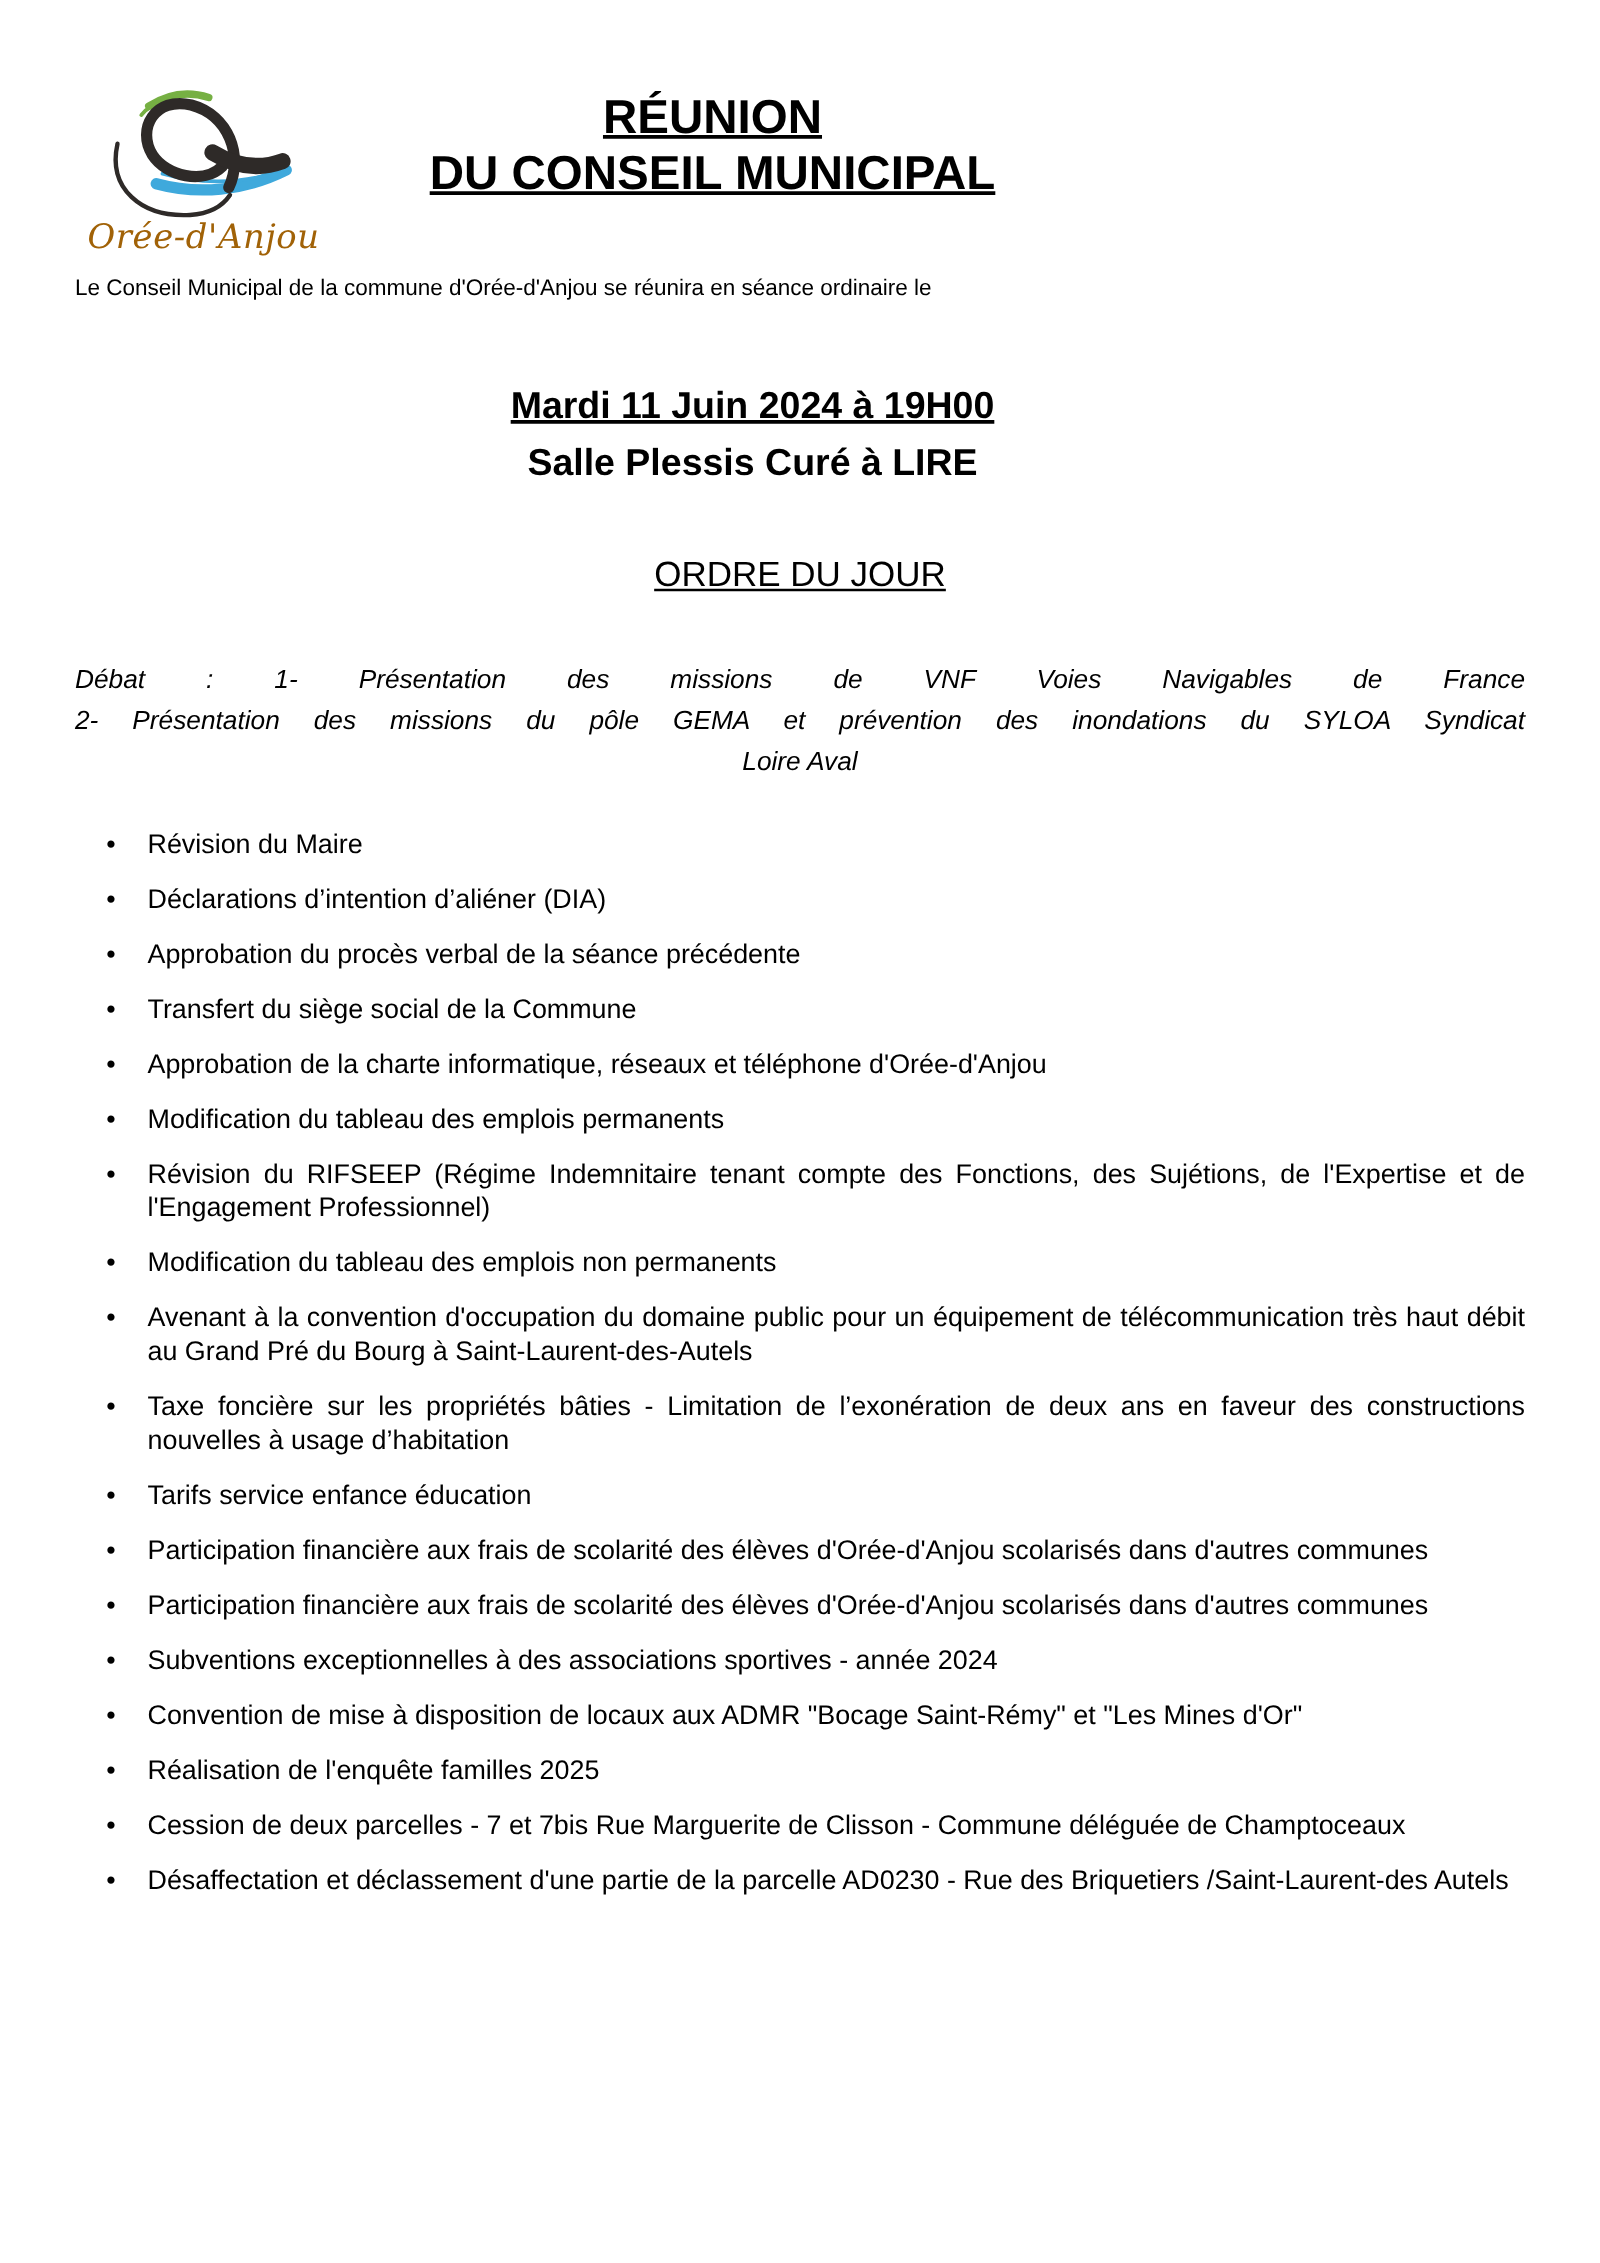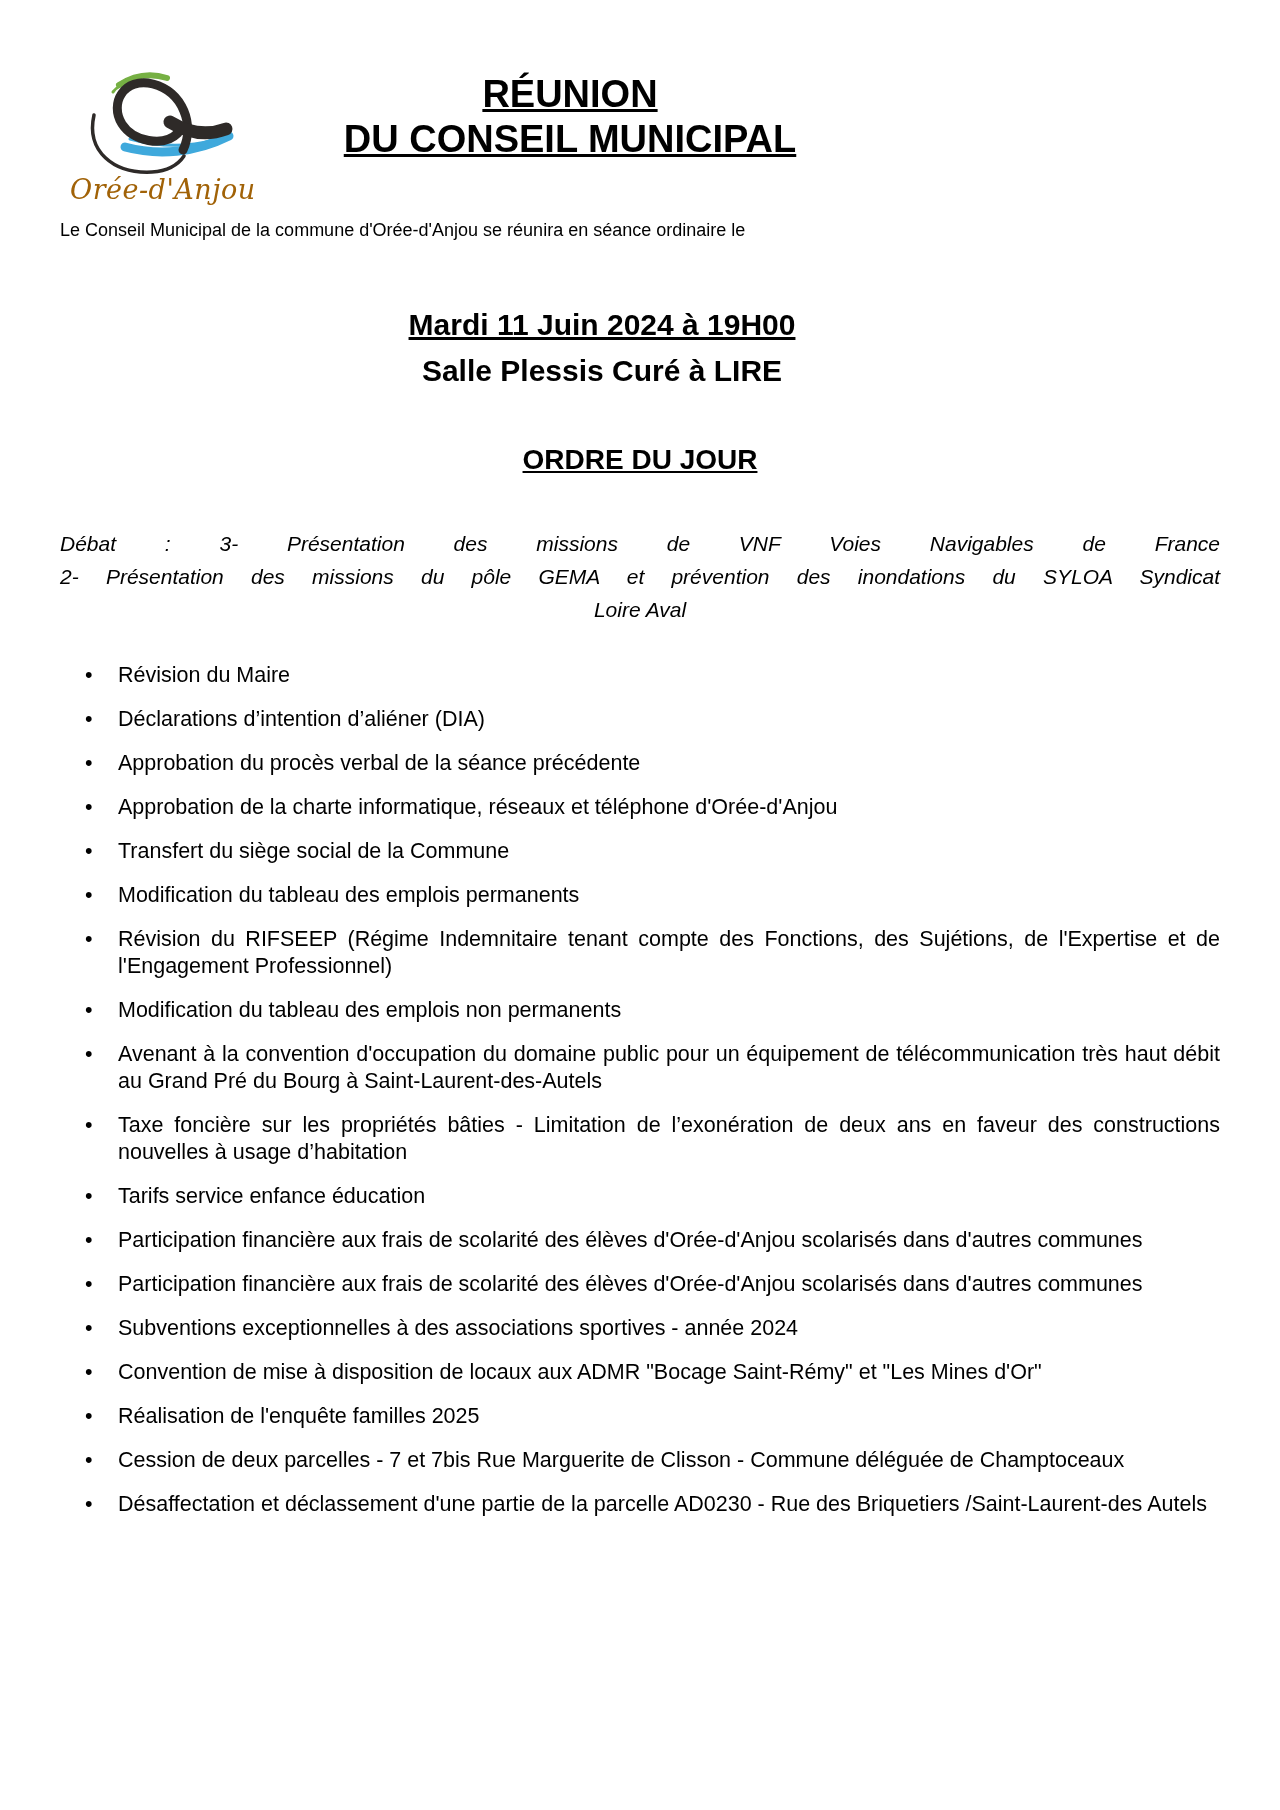--- a/index.html
+++ b/index.html
@@ -68,21 +68,21 @@
     font-size: 30px;
     font-weight: bold;
     line-height: 46px;
     transform: translateX(-38px);
   }
   .meeting .datetime { text-decoration: underline; }
 
   .agenda-heading {
     margin-top: 49px;
     font-size: 28px;
-    font-weight: bold;
+    font-weight: normal;
     line-height: 34px;
     text-decoration: underline;
   }
 
   
   .debate {
     margin: 0 60px;
     margin-top: 50px;
     font-style: italic;
     font-size: 21px;
@@ -150,31 +150,31 @@
   <div class="center-col meeting">
     <div class="datetime">Mardi 11 Juin 2024 à 19H00</div>
     <div class="location">Salle Plessis Curé à LIRE</div>
   </div>
 
   <div class="center-col">
     <span class="agenda-heading" style="display:inline-block">ORDRE DU JOUR</span>
   </div>
 
   <div class="debate">
-    <div class="jline">Débat : 3- Présentation des missions de VNF Voies Navigables de France</div>
+    <div class="jline">Débat : 1- Présentation des missions de VNF Voies Navigables de France</div>
     <div class="jline">2- Présentation des missions du pôle GEMA et prévention des inondations du SYLOA Syndicat</div>
     <div class="lline">Loire Aval</div>
   </div>
 
   <ul class="agenda">
     <li>Révision du Maire</li>
     <li>Déclarations d’intention d’aliéner (DIA)</li>
     <li>Approbation du procès verbal de la séance précédente</li>
+    <li>Transfert du siège social de la Commune</li>
     <li>Approbation de la charte informatique, réseaux et téléphone d'Orée-d'Anjou</li>
-    <li>Transfert du siège social de la Commune</li>
     <li>Modification du tableau des emplois permanents</li>
     <li>Révision du RIFSEEP (Régime Indemnitaire tenant compte des Fonctions, des Sujétions, de l'Expertise et de l'Engagement Professionnel)</li>
     <li>Modification du tableau des emplois non permanents</li>
     <li>Avenant à la convention d'occupation du domaine public pour un équipement de télécommunication très haut débit au Grand Pré du Bourg à Saint-Laurent-des-Autels</li>
     <li>Taxe foncière sur les propriétés bâties - Limitation de l’exonération de deux ans en faveur des constructions nouvelles à usage d’habitation</li>
     <li>Tarifs service enfance éducation</li>
     <li>Participation financière aux frais de scolarité des élèves d'Orée-d'Anjou scolarisés dans d'autres communes</li>
     <li>Participation financière aux frais de scolarité des élèves d'Orée-d'Anjou scolarisés dans d'autres communes</li>
     <li>Subventions exceptionnelles à des associations sportives - année 2024</li>
     <li>Convention de mise à disposition de locaux aux ADMR "Bocage Saint-Rémy" et "Les Mines d'Or"</li>

